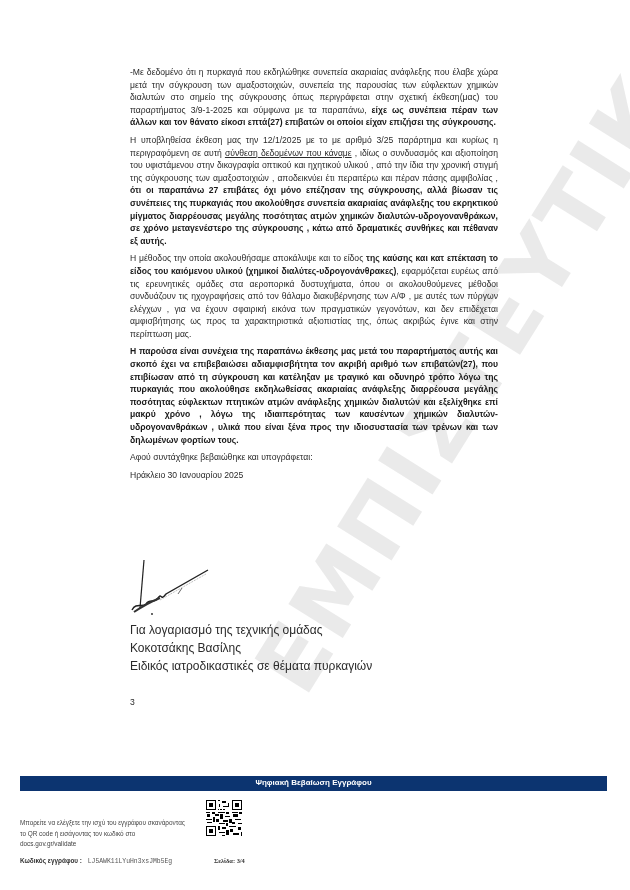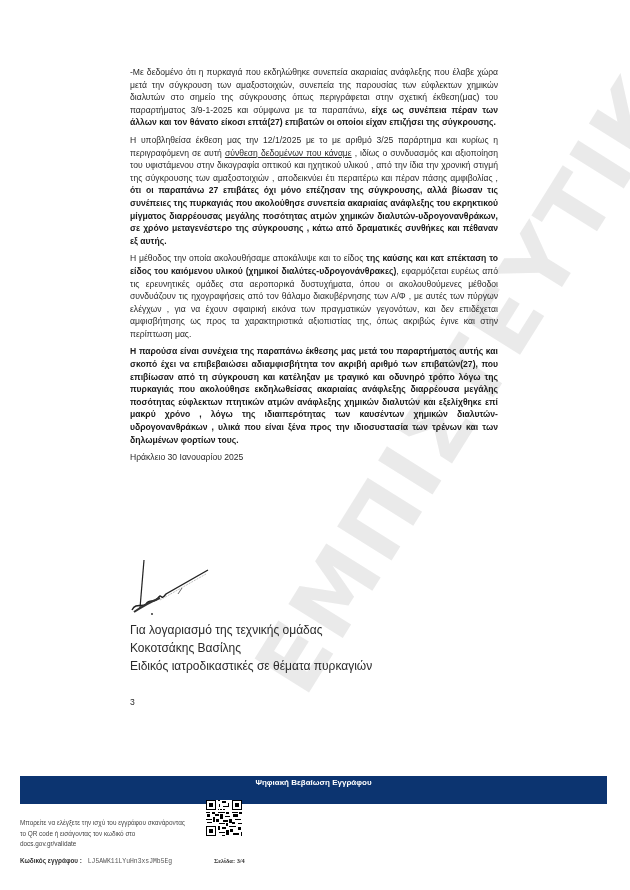--- a/index.html
+++ b/index.html
@@ -15,21 +15,21 @@
   .watermark { position: absolute; left: 95px; top: 300px; font-size: 88px; font-weight: bold;
                color: rgba(180,180,180,0.28); transform: rotate(-58deg); transform-origin: center;
                letter-spacing: 4px; white-space: nowrap; pointer-events: none;
                font-family: "DejaVu Sans", sans-serif; }
 
   .signature { position: absolute; left: 130px; top: 558px; width: 80px; height: 58px; }
   .sig-lines { position: absolute; left: 130px; top: 624px; font-size: 12px; line-height: 12.6px; color: #2a2a2a; }
   .sig-lines div { margin-bottom: 5.5px; }
   .pagenum { position: absolute; left: 130px; top: 697px; font-size: 8.6px; color: #2a2a2a; }
 
-  .footer-bar { position: absolute; left: 20px; top: 776px; width: 587px; height: 28px; background: #0c3470;
+  .footer-bar { position: absolute; left: 20px; top: 776px; width: 587px; height: 15px; background: #0c3470;
                 color: #fff; font-size: 8px; font-weight: bold; text-align: center; line-height: 13px; }
   .footer-text { position: absolute; left: 20px; top: 818px; width: 170px; font-size: 6.4px; line-height: 10.5px; color: #444; }
   .qr { position: absolute; left: 206px; top: 800px; width: 36px; height: 36px; }
   .code-row { position: absolute; left: 20px; top: 857px; font-size: 6.4px; color: #333; }
   .code-label { font-weight: bold; }
   .code-val { font-family: "Liberation Mono", monospace; margin-left: 4px; color: #555; }
   .page-of { position: absolute; left: 214px; top: 857px; font-size: 6.4px; color: #333; font-family: "Liberation Serif", serif; font-weight: bold; }
 </style>
 </head>
 <body>
@@ -42,20 +42,21 @@
     <p>
       <span>-Με δεδομένο ότι η πυρκαγιά που εκδηλώθηκε συνεπεία ακαριαίας ανάφλεξης που έλαβε χώρα μετά την σύγκρουση των αμαξοστοιχιών, συνεπεία της παρουσίας των εύφλεκτων χημικών διαλυτών στο σημείο της σύγκρουσης όπως περιγράφεται στην σχετική έκθεση(μας) του παραρτήματος 3/9-1-2025 και σύμφωνα με τα παραπάνω, </span><span class="b">είχε ως συνέπεια πέραν των άλλων και τον θάνατο είκοσι επτά(27) επιβατών οι οποίοι είχαν επιζήσει της σύγκρουσης.</span>
     </p>
     <p>
       <span>Η υποβληθείσα έκθεση μας την 12/1/2025 με το με αριθμό 3/25 παράρτημα και κυρίως η περιγραφόμενη σε αυτή </span><span class="u">σύνθεση δεδομένων που κάναμε</span><span> , ιδίως ο συνδυασμός και αξιοποίηση του υφιστάμενου στην δικογραφία οπτικού και ηχητικού υλικού , από την ίδια την χρονική στιγμή της σύγκρουσης των αμαξοστοιχιών , αποδεικνύει έτι περαιτέρω και πέραν πάσης αμφιβολίας , </span><span class="b">ότι οι παραπάνω 27 επιβάτες όχι μόνο επέζησαν της σύγκρουσης, αλλά βίωσαν τις συνέπειες της πυρκαγιάς που ακολούθησε συνεπεία ακαριαίας ανάφλεξης του εκρηκτικού μίγματος διαρρέουσας μεγάλης ποσότητας ατμών χημικών διαλυτών-υδρογονανθράκων, σε χρόνο μεταγενέστερο της σύγκρουσης , κάτω από δραματικές συνθήκες και πέθαναν εξ αυτής.</span>
     </p>
     <p>
       <span>Η μέθοδος την οποία ακολουθήσαμε αποκάλυψε και το είδος </span><span class="b">της καύσης και κατ επέκταση το είδος του καιόμενου υλικού (χημικοί διαλύτες-υδρογονάνθρακες)</span><span>, εφαρμόζεται ευρέως από τις ερευνητικές ομάδες στα αεροπορικά δυστυχήματα, όπου οι ακολουθούμενες μέθοδοι συνδυάζουν τις ηχογραφήσεις από τον θάλαμο διακυβέρνησης των Α/Φ , με αυτές των πύργων ελέγχων , για να έχουν σφαιρική εικόνα των πραγματικών γεγονότων, και δεν επιδέχεται αμφισβήτησης ως προς τα χαρακτηριστικά αξιοπιστίας της, όπως ακριβώς έγινε και στην περίπτωση μας.</span>
     </p>
     <p class="b">Η παρούσα είναι συνέχεια της παραπάνω έκθεσης μας μετά του παραρτήματος αυτής και σκοπό έχει να επιβεβαιώσει αδιαμφισβήτητα τον ακριβή αριθμό των επιβατών(27), που επιβίωσαν από τη σύγκρουση και κατέληξαν με τραγικό και οδυνηρό τρόπο λόγω της πυρκαγιάς που ακολούθησε εκδηλωθείσας ακαριαίας ανάφλεξης διαρρέουσα μεγάλης ποσότητας εύφλεκτων πτητικών ατμών ανάφλεξης χημικών διαλυτών και εξελίχθηκε επί μακρύ χρόνο , λόγω της ιδιαιπερότητας των καυσέντων χημικών διαλυτών-υδρογονανθράκων , υλικά που είναι ξένα προς την ιδιοσυστασία των τρένων και των δηλωμένων φορτίων τους.</p>
+    <p>Αφού συντάχθηκε βεβαιώθηκε και υπογράφεται:</p>
     <p>Ηράκλειο 30 Ιανουαρίου 2025</p>
   </div>
 
   <svg class="signature" viewBox="0 0 80 58">
     <path d="M14 2 L10 50" stroke="#222" stroke-width="1.2" fill="none"></path>
     <path d="M2 52 C6 44 12 50 16 46 C20 40 24 46 28 40 C32 34 30 44 36 36 L78 12" stroke="#222" stroke-width="1.4" fill="none"></path>
     <path d="M4 54 C10 50 20 44 30 40" stroke="#333" stroke-width="2" fill="none"></path>
     <path d="M30 42 L76 16" stroke="#999" stroke-width="0.6" stroke-dasharray="2,1" fill="none"></path>
     <path d="M48 36 L52 30" stroke="#444" stroke-width="0.8" fill="none"></path>
     <circle cx="22" cy="56" r="0.9" fill="#222"></circle>

